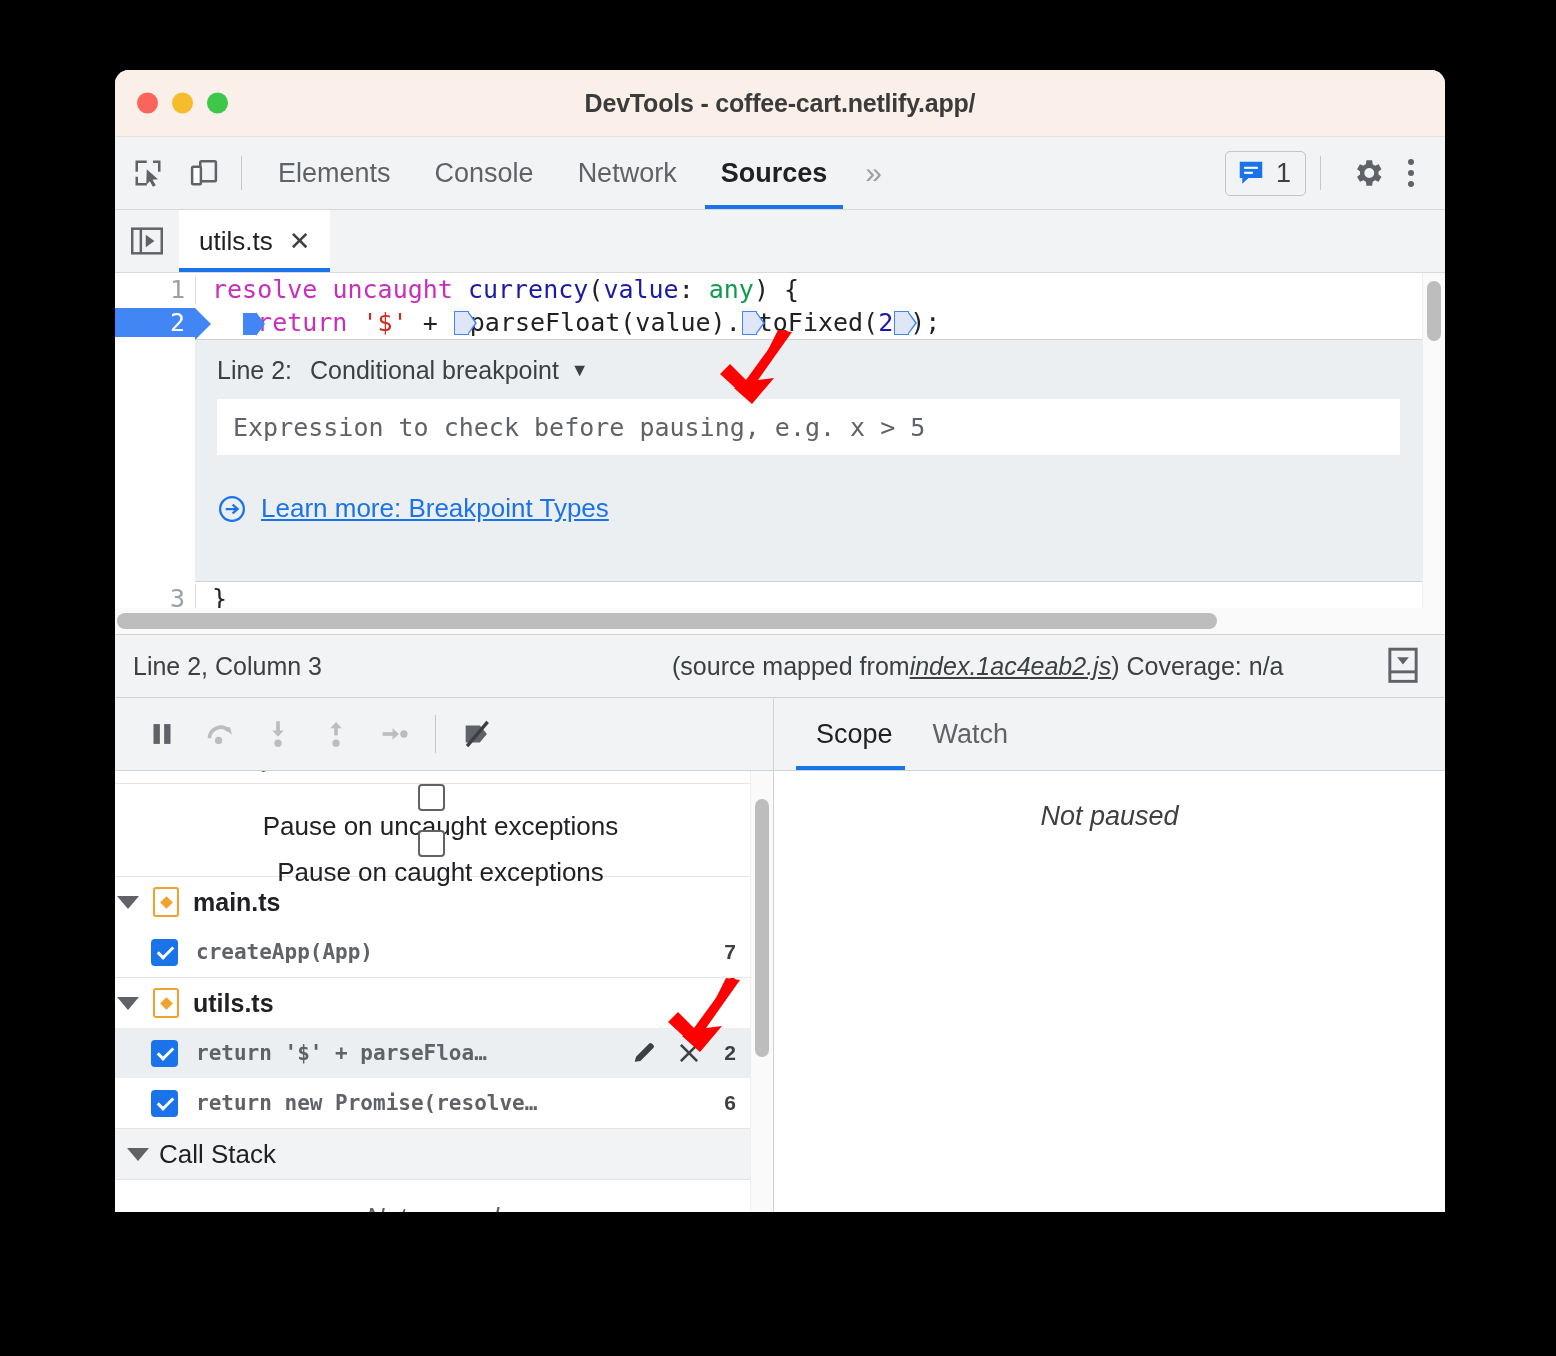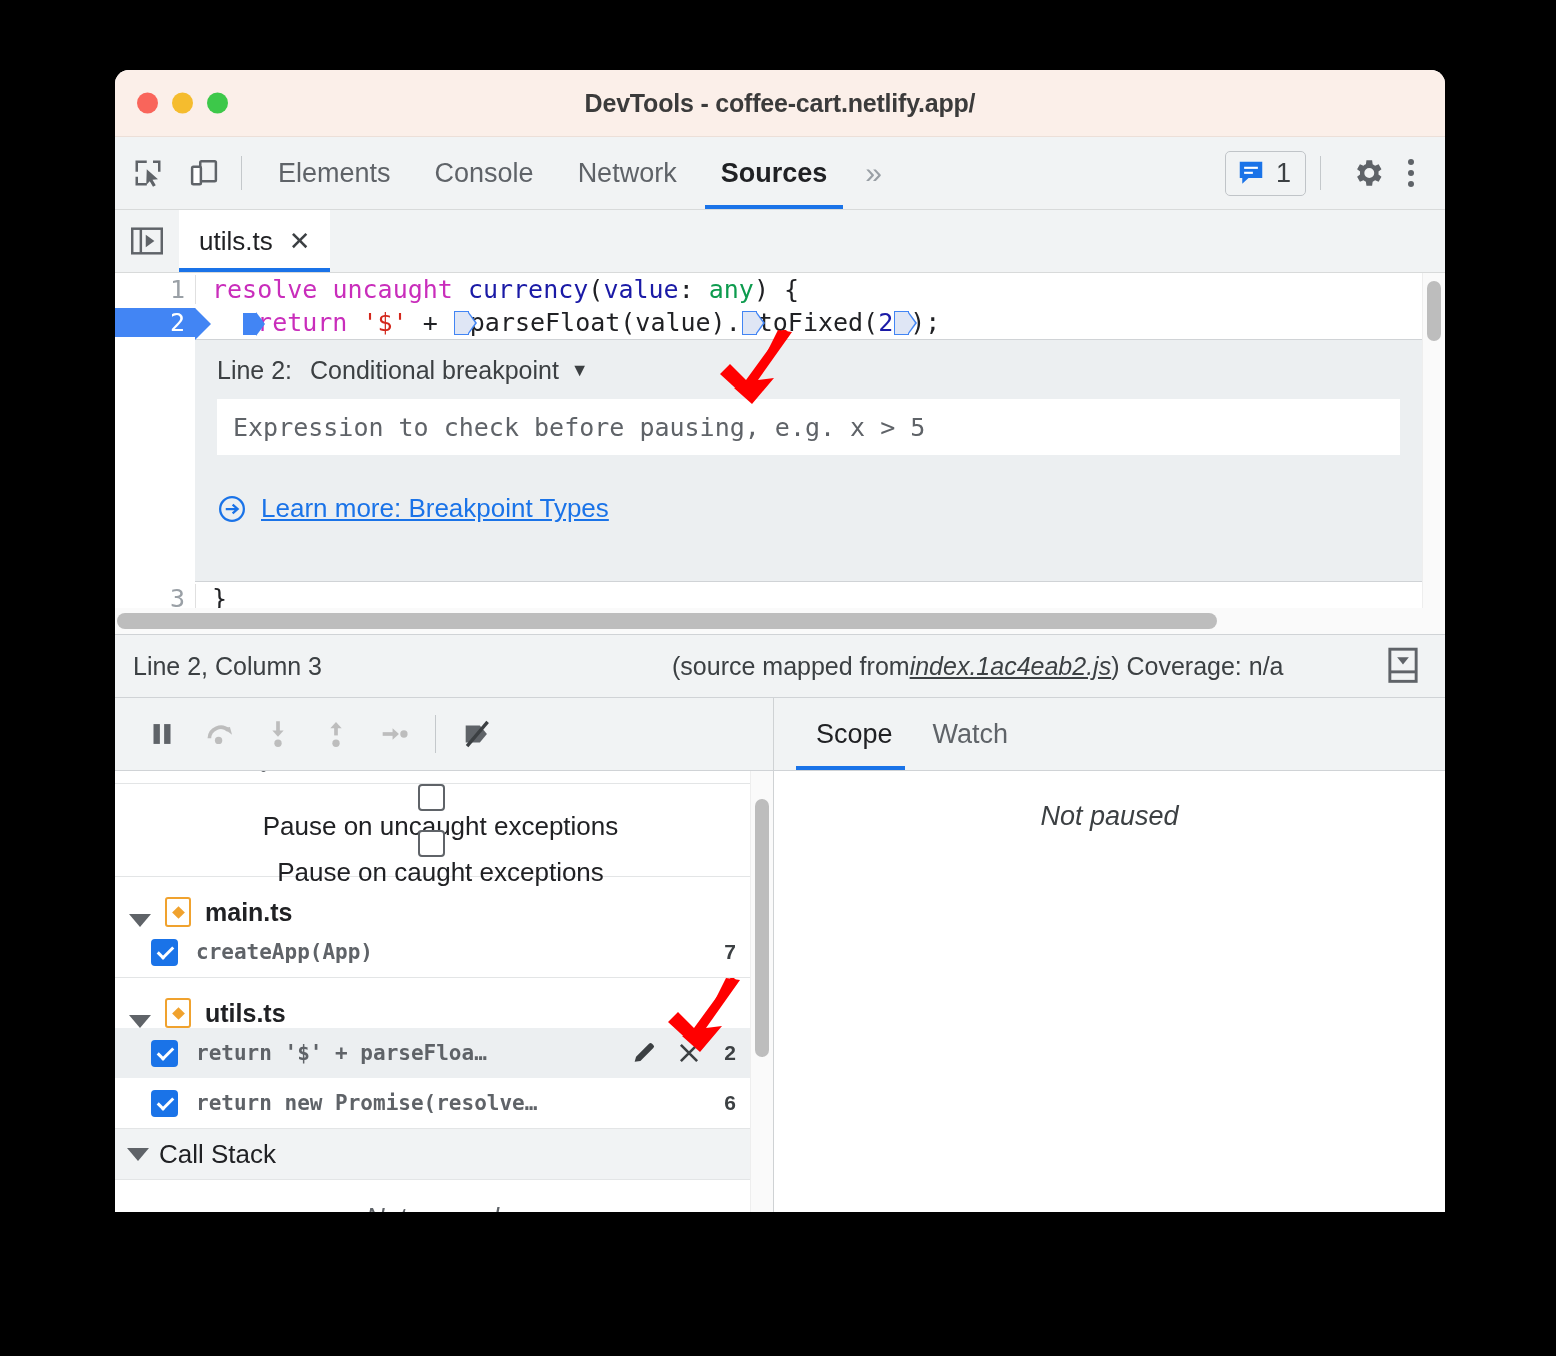--- a/index.html
+++ b/index.html
@@ -376,23 +376,23 @@
     content: "";
     position: absolute;
     left: 8px; top: 2px;
     width: 6px; height: 13px;
     border: solid #fff;
     border-width: 0 3px 3px 0;
     transform: rotate(45deg);
   }
   .group-sep { border-top: 1px solid #e3e5e6; }
   .file-group {
-    display: flex; align-items: flex-end;
+    display: flex; align-items: center;
     height: 50px;
-    padding-left: 14px;
+    padding-left: 2px;
     font-size: 25px;
     font-weight: bold;
     color: #202124;
     cursor: pointer;
   }
   .tri {
     width: 0; height: 0;
     border-left: 11px solid transparent;
     border-right: 11px solid transparent;
     border-top: 13px solid #5f6368;

